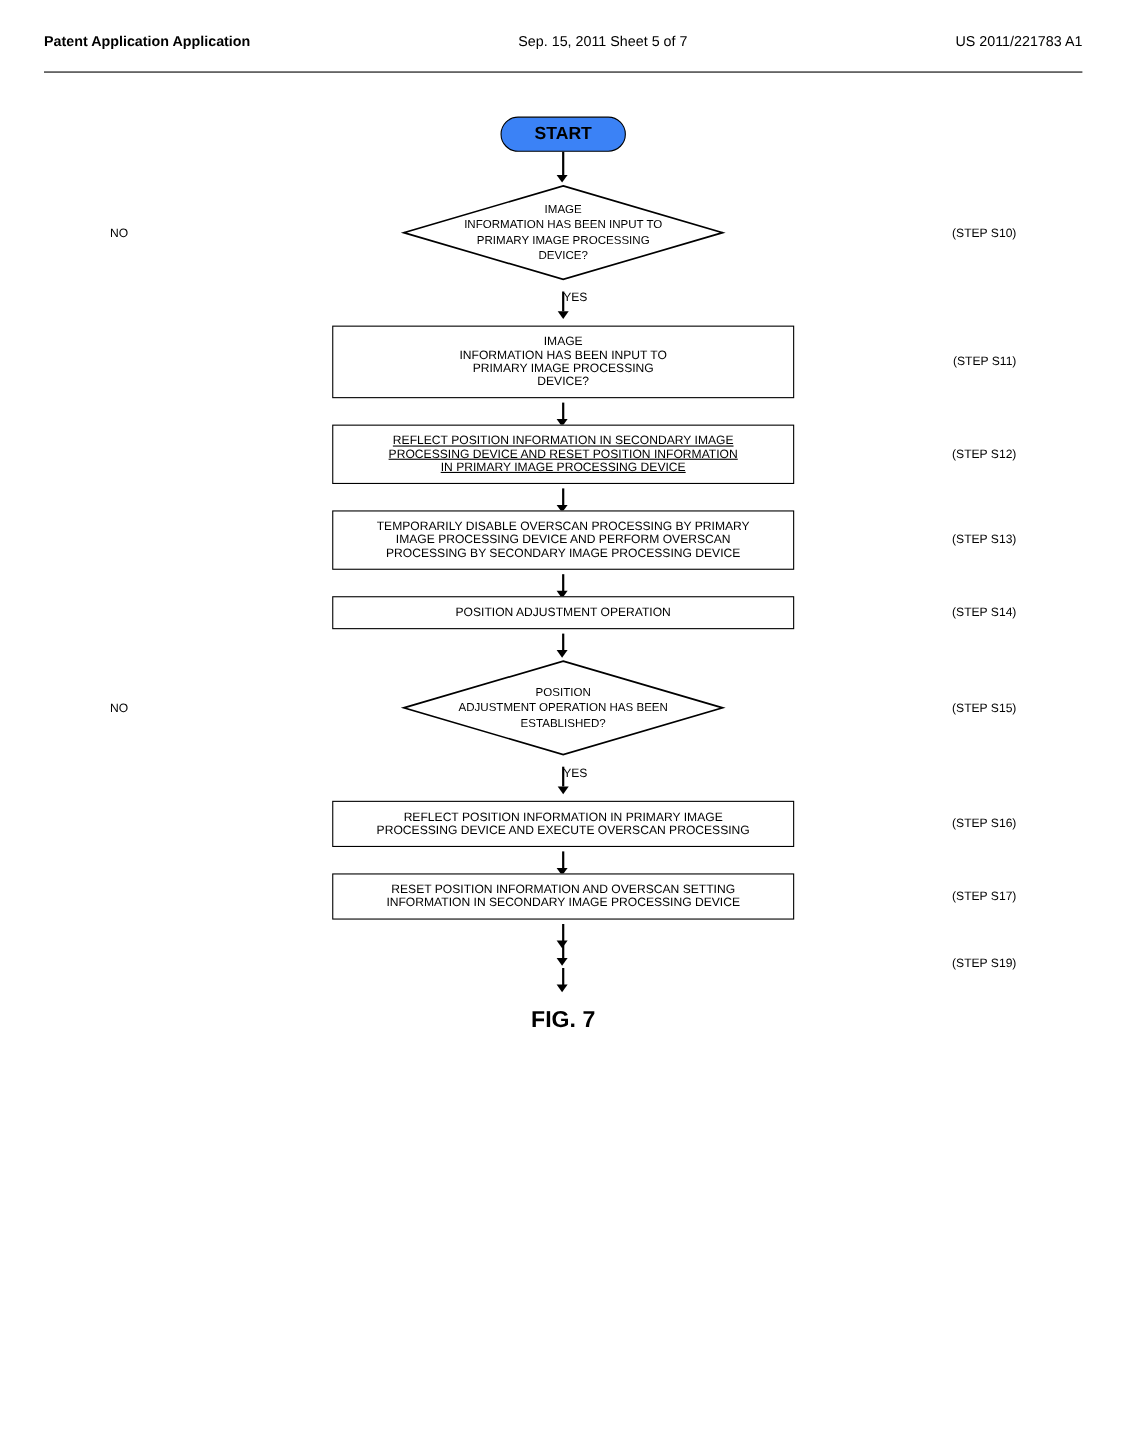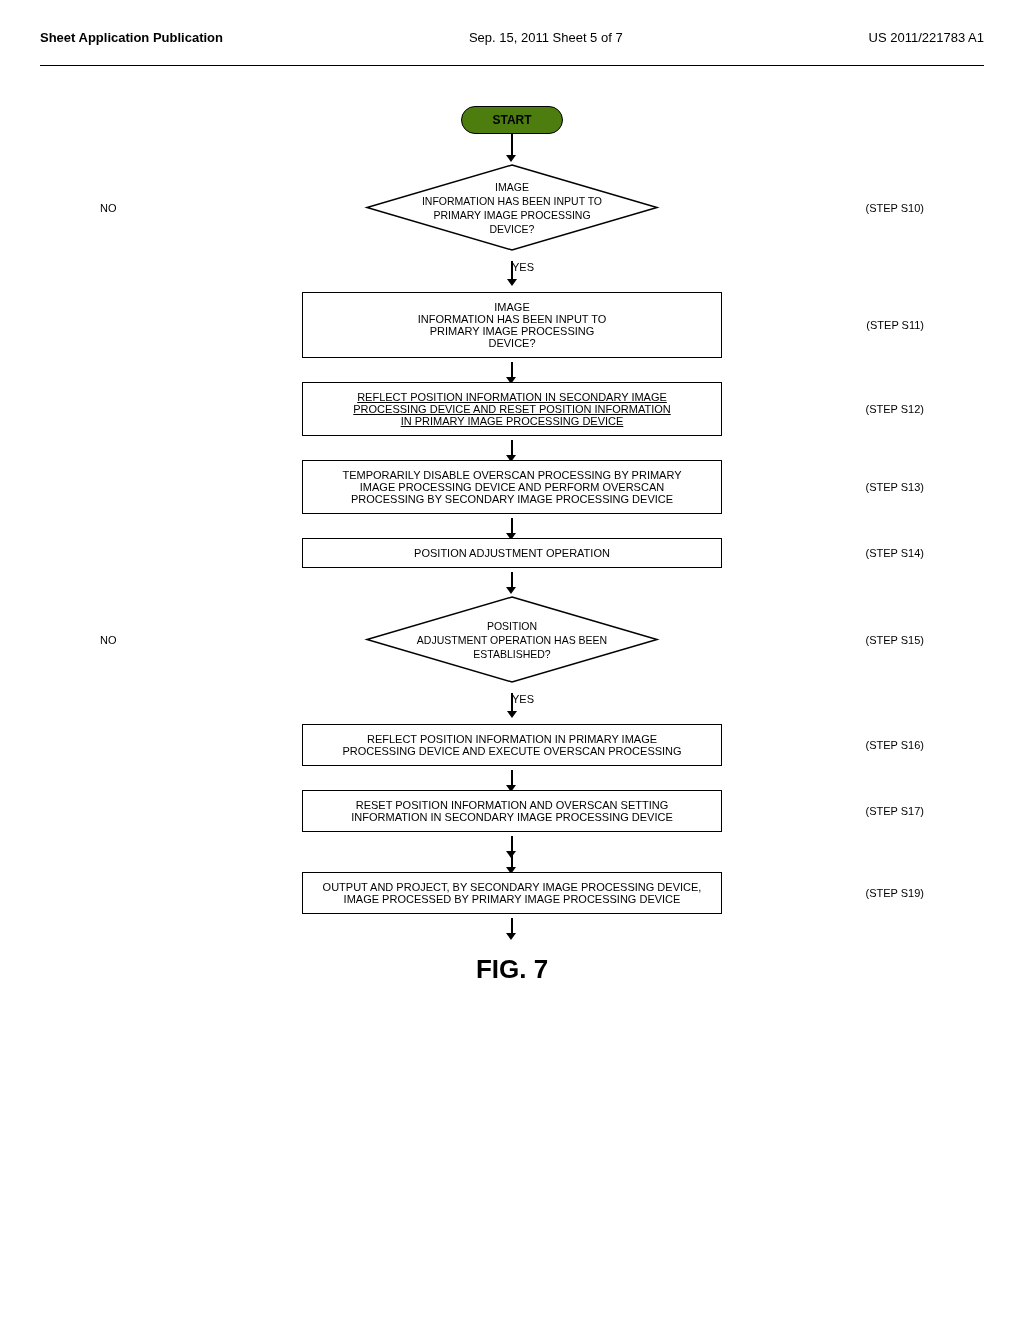--- a/index.html
+++ b/index.html
@@ -45,24 +45,24 @@
       align-items: center;
       width: 100%;
       padding: 10px 0;
     }
 
     
     .fc-terminal {
       border: 1.5px solid #000;
       border-radius: 20px;
       padding: 6px 30px;
-      font-size: 12px;
+      font-size: 16px;
       font-weight: bold;
       text-align: center;
-      background: #4d7c0f;
+      background: #3b82f6;
       min-width: 80px;
     }
 
     .fc-process {
       border: 1.5px solid #000;
       padding: 8px 14px;
       font-size: 11px;
       text-align: center;
       background: #fff;
       width: 420px;
@@ -86,21 +86,21 @@
     }
 
     
     .fc-no-label {
       font-size: 11px;
       position: absolute;
       left: 60px;
     }
 
     .figure-label {
-      font-size: 26px;
+      font-size: 21px;
       font-weight: bold;
       text-align: center;
       margin-top: 20px;
       font-family: Arial, sans-serif;
     }
 
     .diamond-inner {
       position: relative;
       width: 300px;
       height: 95px;
@@ -121,21 +121,21 @@
       line-height: 1.35;
       width: 200px;
     }
   </style>
 </head>
 <body>
 
 <div class="page">
 
   <div class="header">
-    <div class="header-left">Sheet Application Publication</div>
+    <div class="header-left">Patent Application Application</div>
     <div class="header-center">Sep. 15, 2011   Sheet 5 of 7</div>
     <div class="header-right">US 2011/221783 A1</div>
   </div>
 
   <div class="flowchart">
 
     <div class="fc-row">
       <div class="fc-terminal">START</div>
     </div>
 
@@ -251,24 +251,20 @@
     <div style="width:1.5px; height:16px; background:#000; margin:0 auto; position:relative;">
       <div style="position:absolute; bottom:-6px; left:-5px; width:0; height:0; border-left:5px solid transparent; border-right:5px solid transparent; border-top:7px solid #000;"></div>
     </div>
 
 
     <div style="width:1.5px; height:16px; background:#000; margin:0 auto; position:relative;">
       <div style="position:absolute; bottom:-6px; left:-5px; width:0; height:0; border-left:5px solid transparent; border-right:5px solid transparent; border-top:7px solid #000;"></div>
     </div>
 
     <div class="fc-row" style="margin: 4px 0;">
-      <div class="fc-process">
-        <span style="white-space:pre-line; font-size:11px;">OUTPUT AND PROJECT, BY SECONDARY IMAGE PROCESSING DEVICE,
-IMAGE PROCESSED BY PRIMARY IMAGE PROCESSING DEVICE</span>
-      </div>
       <span class="fc-step-label">(STEP S19)</span>
     </div>
 
     <div style="width:1.5px; height:16px; background:#000; margin:0 auto; position:relative;">
       <div style="position:absolute; bottom:-6px; left:-5px; width:0; height:0; border-left:5px solid transparent; border-right:5px solid transparent; border-top:7px solid #000;"></div>
     </div>
 
 
     <div class="figure-label">FIG. 7</div>
 

